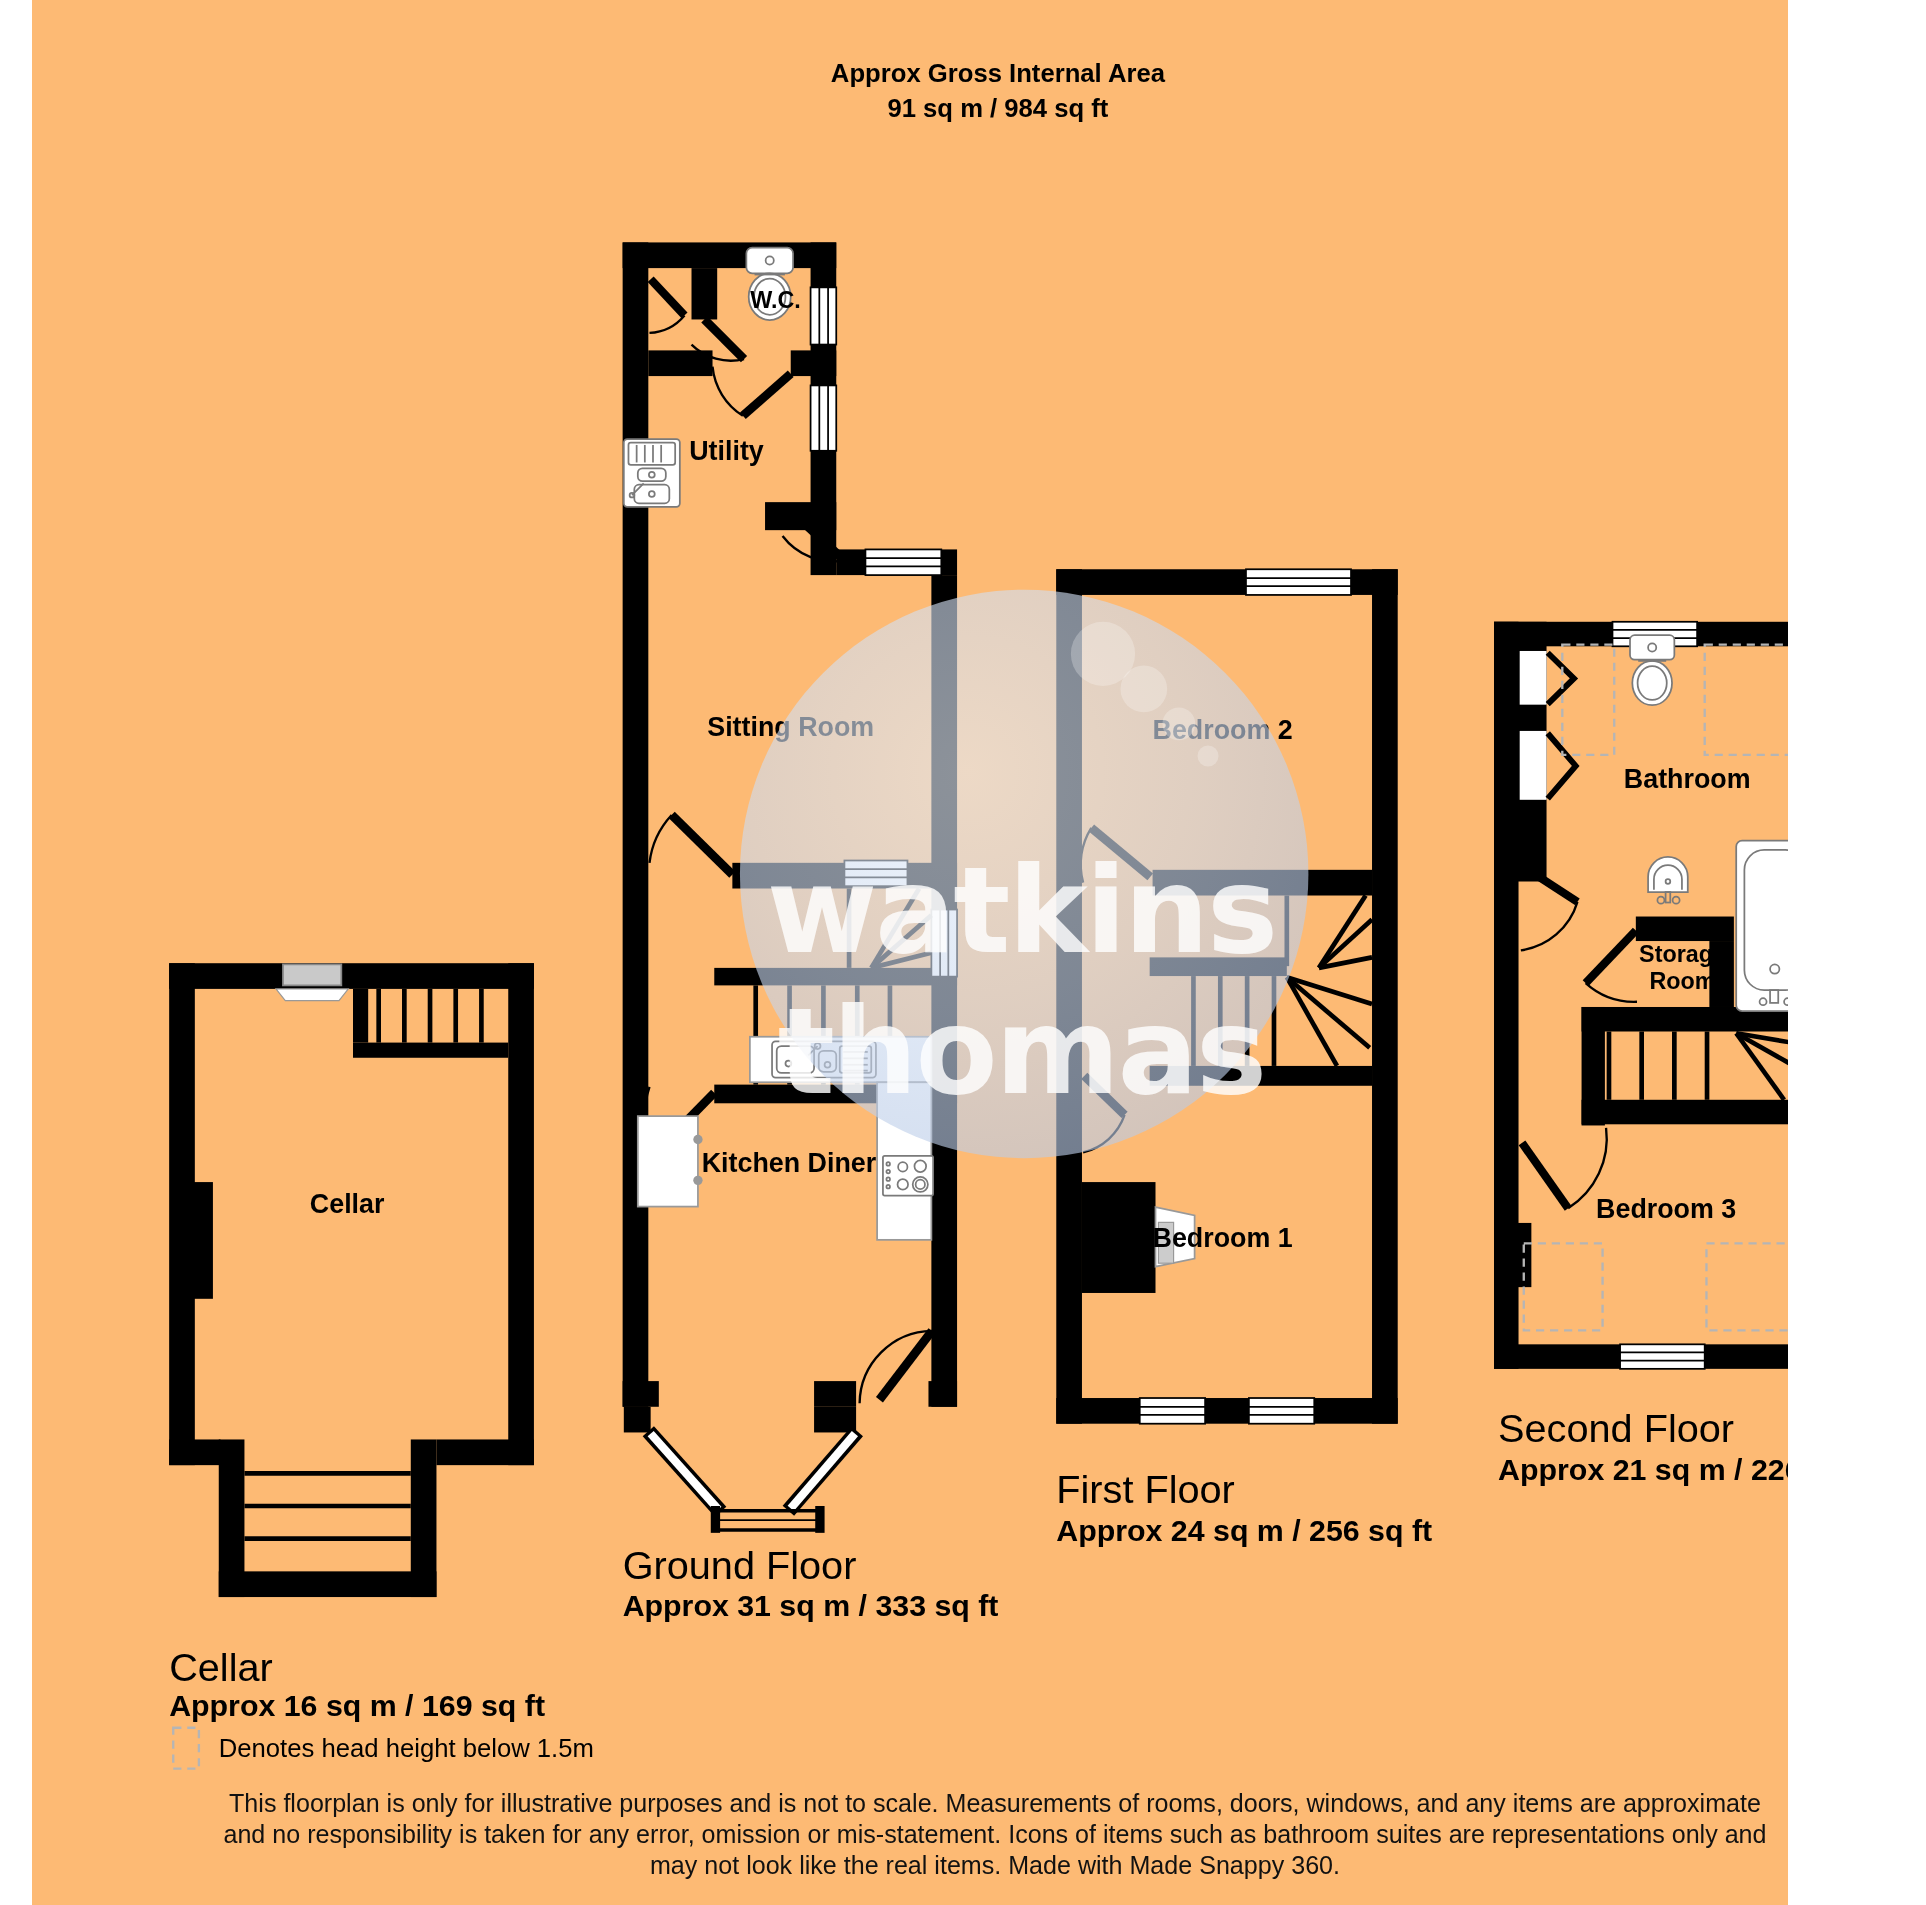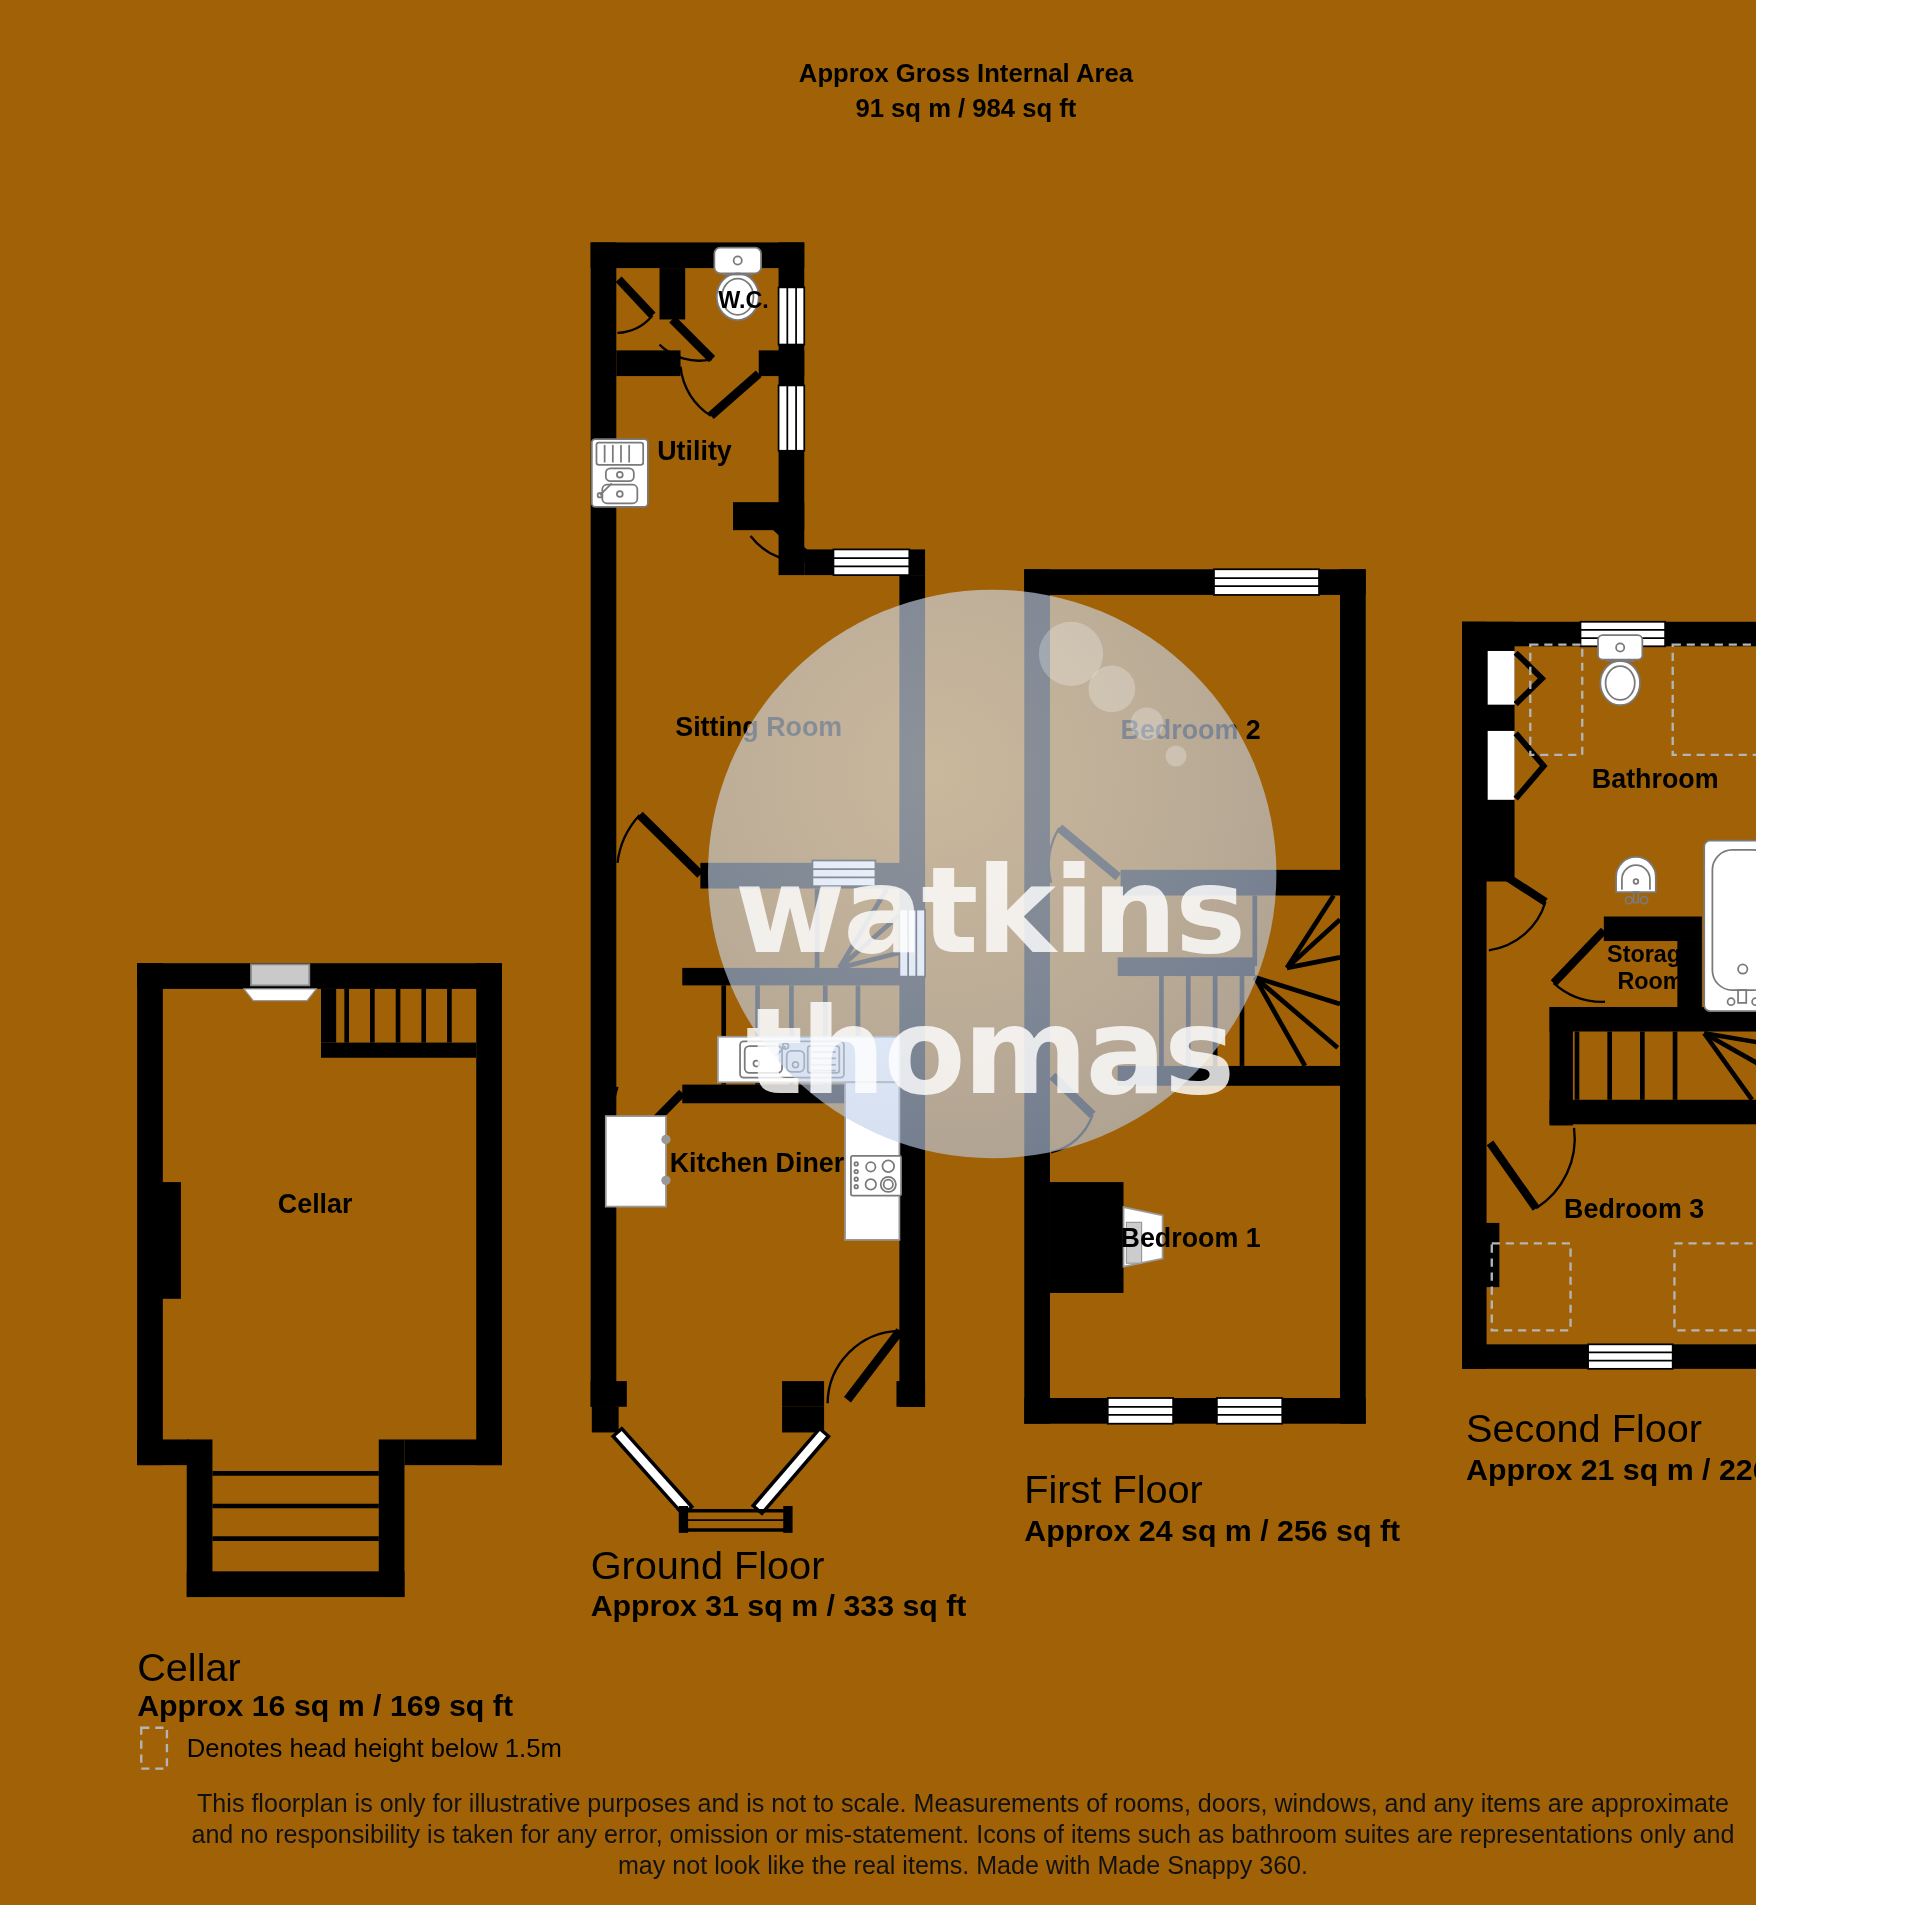--- a/index.html
+++ b/index.html
@@ -1,17 +1,17 @@
 <!DOCTYPE html>
 <html style="font-size:9.3px"><head>
 <meta charset="utf-8">
 <style>
   html,body{margin:0;padding:0;background:#ffffff;}
-  .page{position:relative;width:1756px;height:1906px;background:#a16207;overflow:hidden;
-        font-family:"Liberation Sans",sans-serif;}
+  .page{position:relative;width:1756px;height:1906px;background:#fdba74;overflow:hidden;
+        font-family:"Liberation Sans",sans-serif;margin-left:32px;}
   svg text{font-family:"Liberation Sans",sans-serif;fill:#000;}
   .room-label{font-weight:bold;font-size:46px;}
   .room-label-sm{font-weight:bold;font-size:40px;}
   .floor-name{font-size:68px;font-weight:normal;}
   .floor-area{font-size:52px;font-weight:bold;}
   .title-line{font-size:44px;font-weight:bold;text-anchor:middle;}
   .legend-text{font-size:44px;}
   .disclaimer-line{font-size:43px;text-anchor:middle;fill:#111;}
   .wm-text{font-family:"DejaVu Sans",sans-serif;font-weight:bold;font-size:205px;
            fill:#ffffff;opacity:0.82;text-anchor:middle;letter-spacing:-4px;}

